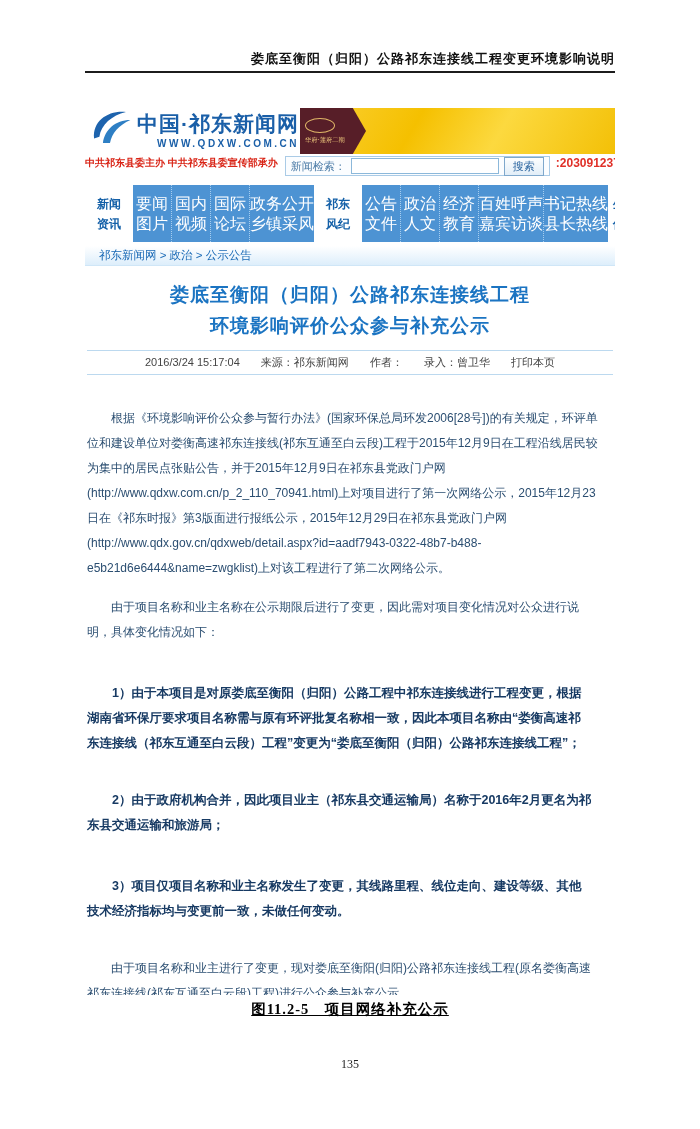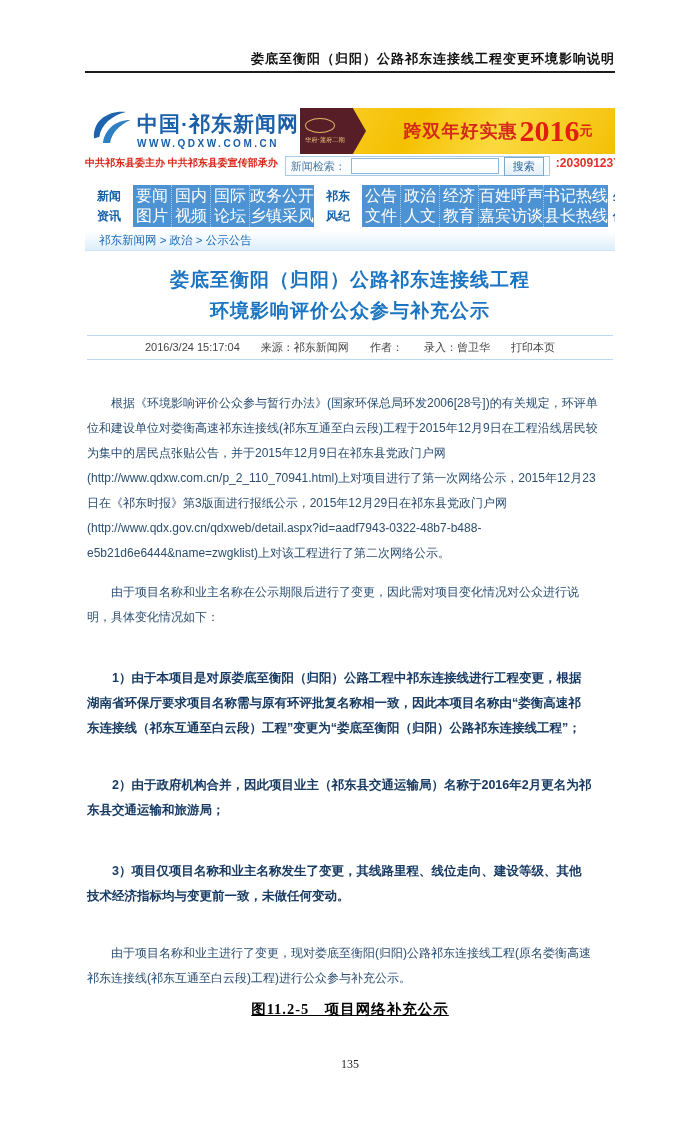--- a/index.html
+++ b/index.html
@@ -11,21 +11,21 @@
   .doc-header{
     position:absolute;top:50px;left:85px;width:530px;
     text-align:right;font-family:"Liberation Serif","DejaVu Serif",serif;
     font-size:13px;font-weight:bold;color:#111;letter-spacing:1px;
   }
   .doc-rule{position:absolute;top:71px;left:85px;width:530px;height:2px;background:#1c1c1c;}
 
   
   .shot{position:absolute;top:100px;left:85px;width:530px;height:895px;overflow:hidden;background:#fff;}
 
-  .site-top{display:flex;align-items:flex-start;}
+  .site-top{display:flex;align-items:flex-start;text-align:right;}
   .logo{width:205px;display:flex;align-items:center;gap:4px;padding:6px 0 2px 2px;box-sizing:border-box;cursor:pointer;}
   .logo-cn{font-size:21px;font-weight:bold;color:#1a5fa8;letter-spacing:1px;white-space:nowrap;}
   .logo-url{font-size:10px;font-weight:bold;color:#1a5fa8;letter-spacing:2.5px;white-space:nowrap;}
   .banner{
     margin-left:10px;margin-top:8px;width:330px;height:46px;display:flex;flex:0 0 auto;
     background:linear-gradient(120deg,#fbd23a 0%,#f5c000 35%,#fcd93f 60%,#f2bd00 100%);
     overflow:hidden;cursor:pointer;
   }
   .banner-brand{
     flex:0 0 66px;background:#571e28;color:#e8c27a;
@@ -47,21 +47,21 @@
     border:1px solid #aacbe6;background:#fbfdff;padding:2px 5px;height:20px;box-sizing:border-box;width:275px;
   }
   .search-label{font-size:11px;color:#4a7aa6;white-space:nowrap;}
   .search-input{flex:1;height:14px;border:1px solid #8cb8da;background:#fff;font-size:11px;padding:0 2px;}
   .search-btn{
     font-size:11px;color:#2c66a0;padding:1px 8px;border:1px solid #7fa8cc;
     background:linear-gradient(#fdfefe,#e2eef8);cursor:pointer;white-space:nowrap;
   }
   .hotline{margin-left:6px;font-size:12px;font-weight:bold;color:#e03028;white-space:nowrap;}
 
-  .nav{margin-top:3px;height:42px;background:#4d93d3;display:flex;overflow:hidden;}
+  .nav{margin-top:3px;height:57px;background:#4d93d3;display:flex;overflow:hidden;}
   .nav-cell{display:flex;flex-direction:column;justify-content:center;text-align:center;cursor:pointer;}
   .nav-cell .t{line-height:20px;font-size:16px;color:#ffffff;white-space:nowrap;}
   .nav-cell.menu{flex:0 0 38px;}
   .nav-cell.menu.wide{flex:0 0 64px;}
   .nav-cell.menu + .nav-cell.menu{border-left:1px dotted #a6cdef;}
   .nav-cell.tab{flex:0 0 48px;background:#ffffff;}
   .nav-cell.tab .t{color:#1460a8;font-weight:bold;font-size:12px;}
   .nav-cell.tab:last-child .t{text-align:left;padding-left:5px;}
 
   .breadcrumb{
@@ -116,25 +116,20 @@
       <div class="logo-text">
         <div class="logo-cn">中国·祁东新闻网</div>
         <div class="logo-url">WWW.QDXW.COM.CN</div>
       </div>
     </div>
 
     <div class="banner">
       <div class="banner-brand">
         <div class="brand-oval"></div>
         <div class="brand-name">华府·莲府二期</div>
-      </div>
-      <div class="banner-main">
-        <span class="banner-text">跨双年好实惠</span>
-        <span class="banner-num">2016</span>
-        <span class="banner-unit">元</span>
       </div>
     </div>
   </div>
 
   <div class="site-row2">
     <div class="slogan">中共祁东县委主办  中共祁东县委宣传部承办</div>
     <div class="searchbox">
       <span class="search-label">新闻检索：</span>
       <input class="search-input" value="" style="">
       <button class="search-btn">搜索</button>

